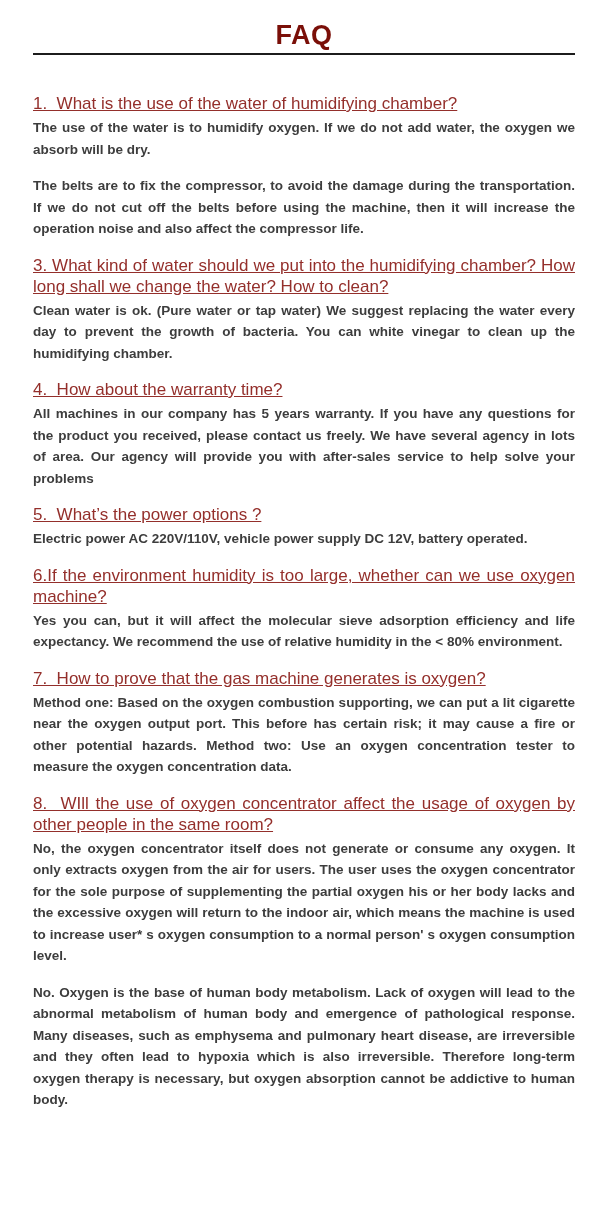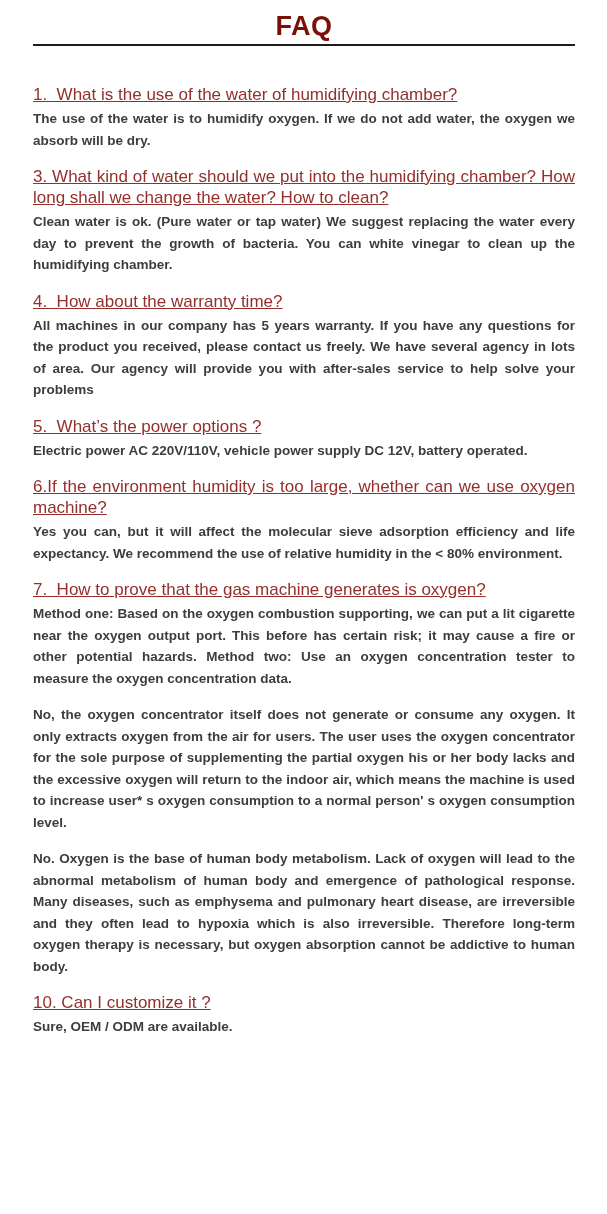--- a/index.html
+++ b/index.html
@@ -11,21 +11,21 @@
     background: #ffffff;
     font-family: "Liberation Sans", sans-serif;
     --title-color: #7a0f08;
     --heading-color: #942f2b;
     --body-color: #3d3d3d;
     --rule-color: #1c1c1c;
   }
   .page {
     width: 607px;
     height: 1214px;
-    padding: 11px 32px 20px 33px;
+    padding: 20px 32px 20px 33px;
   }
   .doc-title {
     margin: 0;
     text-align: center;
     font-size: 27px;
     line-height: 30px;
     font-weight: bold;
     letter-spacing: 0.5px;
     color: var(--title-color);
   }
@@ -60,20 +60,21 @@
 <div class="page">
   <h1 class="doc-title">FAQ</h1>
   <hr class="title-divider">
 
   <main class="faq-list">
     <section class="faq-item">
       <h2 class="faq-question">1.&nbsp; What is the use of the water of humidifying chamber?</h2>
       <p class="faq-answer">The use of the water is to humidify oxygen. If we do not add water, the oxygen we absorb will be dry.</p>
     </section>
     <section class="faq-item">
+      <p class="faq-answer">The belts are to fix the compressor, to avoid the damage during the transportation. If we do not cut off the belts before using the machine, then it will increase the operation noise and also affect the compressor life.</p>
     </section>
     <section class="faq-item">
       <h2 class="faq-question">3. What kind of water should we put into the humidifying chamber? How long shall we change the water? How to clean?</h2>
       <p class="faq-answer">Clean water is ok. (Pure water or tap water) We suggest replacing the water every day to prevent the growth of bacteria. You can white vinegar to clean up the humidifying chamber.</p>
     </section>
     <section class="faq-item">
       <h2 class="faq-question">4.&nbsp; How about the warranty time?</h2>
       <p class="faq-answer">All machines in our company has 5 years warranty. If you have any questions for the product you received, please contact us freely. We have several agency in lots of area. Our agency will provide you with after-sales service to help solve your problems</p>
     </section>
     <section class="faq-item">
@@ -82,23 +83,20 @@
     </section>
     <section class="faq-item">
       <h2 class="faq-question">6.If the environment humidity is too large, whether can we use oxygen machine?</h2>
       <p class="faq-answer">Yes you can, but it will affect the molecular sieve adsorption efficiency and life expectancy. We recommend the use of relative humidity in the &lt; 80% environment.</p>
     </section>
     <section class="faq-item">
       <h2 class="faq-question">7.&nbsp; How to prove that the gas machine generates is oxygen?</h2>
       <p class="faq-answer">Method one: Based on the oxygen combustion supporting, we can put a lit cigarette near the oxygen output port. This before has certain risk; it may cause a fire or other potential hazards. Method two: Use an oxygen concentration tester to measure the oxygen concentration data.</p>
     </section>
     <section class="faq-item">
+      <h2 class="faq-question">8.&nbsp; WIll the use of oxygen concentrator affect the usage of oxygen by other people in the same room?</h2>
       <p class="faq-answer">No, the oxygen concentrator itself does not generate or consume any oxygen. It only extracts oxygen from the air for users. The user uses the oxygen concentrator for the sole purpose of supplementing the partial oxygen his or her body lacks and the excessive oxygen will return to the indoor air, which means the machine is used to increase user* s oxygen consumption to a normal person' s oxygen consumption level.</p>
     </section>
     <section class="faq-item">
       <p class="faq-answer">No. Oxygen is the base of human body metabolism. Lack of oxygen will lead to the abnormal metabolism of human body and emergence of pathological response. Many diseases, such as emphysema and pulmonary heart disease, are irreversible and they often lead to hypoxia which is also irreversible. Therefore long-term oxygen therapy is necessary, but oxygen absorption cannot be addictive to human body.</p>
     </section>
-    <section class="faq-item">
-      <h2 class="faq-question">10. Can I customize it ?</h2>
-      <p class="faq-answer">Sure, OEM / ODM are available.</p>
-    </section>
   </main>
 </div>
 
 </body></html>

